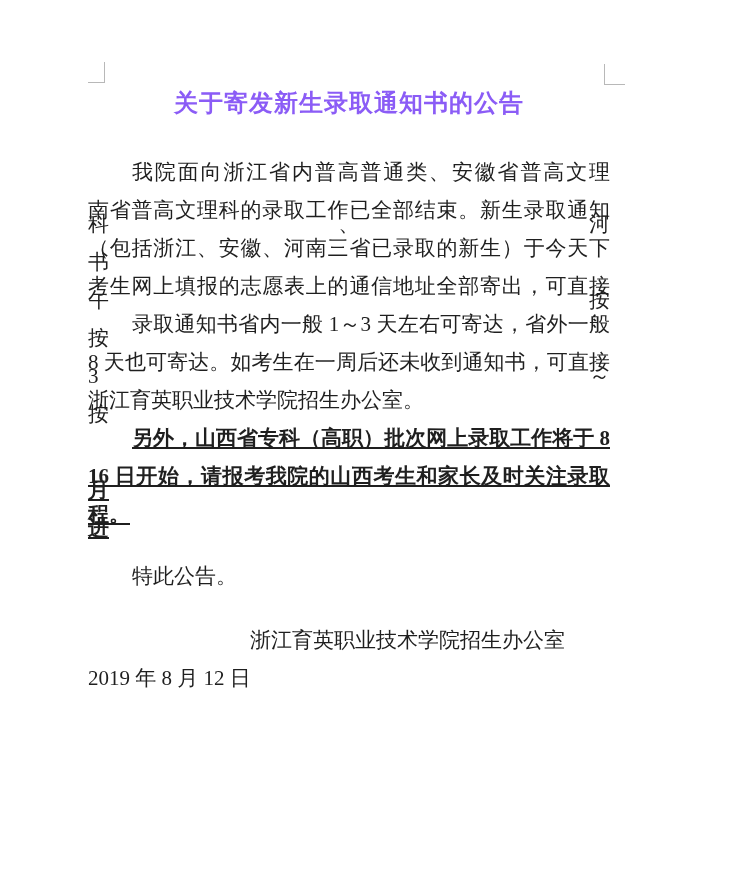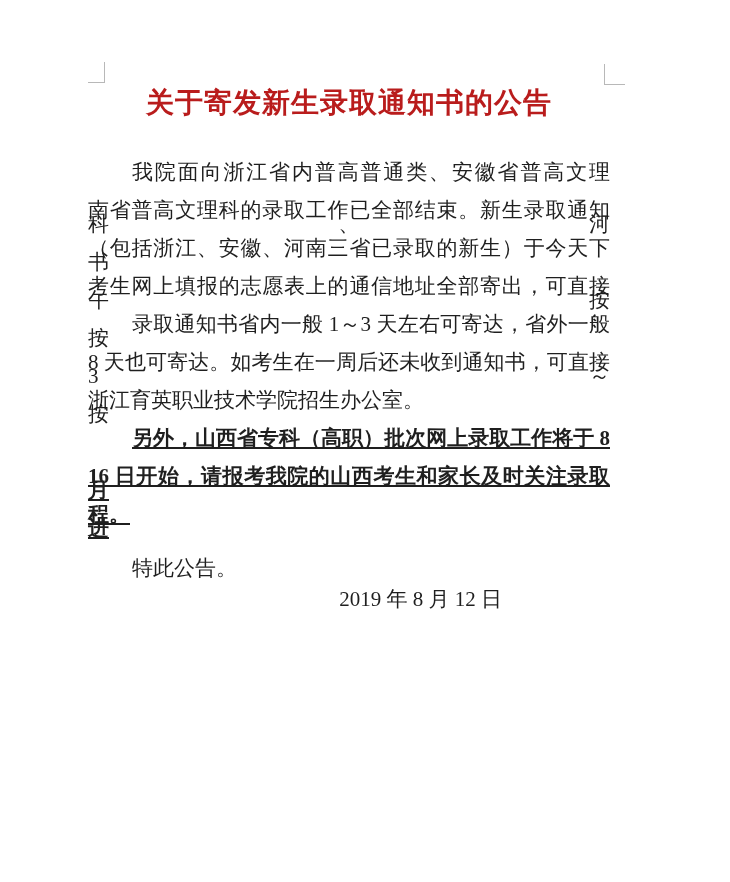--- a/index.html
+++ b/index.html
@@ -25,50 +25,50 @@
     border-bottom: 1px solid #b8b8b8;
   }
   .content {
     position: absolute;
     left: 88px;
     top: 80px;
     width: 522px;
   }
   .title {
     margin: 0;
-    font-size: 28px;
+    font-size: 24px;
     font-weight: bold;
     line-height: 46px;
     text-align: center;
     letter-spacing: 1px;
-    color: #b91c1c;
+    color: #8b5cf6;
   }
   .paragraphs { margin-top: 20px; font-size: 21px; }
   .para { margin: 0; }
-  .para.spaced { margin-top: 16px; }
+  .para.spaced { margin-top: 24px; }
   .para.bold { font-weight: bold; text-decoration: underline; }
   .line {
     height: 38px;
     line-height: 52px;
     text-align: justify;
     text-align-last: justify;
   }
   .line.last { text-align-last: left; }
   .para .line:first-child { text-indent: 44px; }
   .signature {
     margin-top: 33px;
     font-size: 21px;
     line-height: 38px;
     text-align: right;
     padding-right: 45px;
   }
   .date {
     font-size: 21px;
     line-height: 38px;
-    text-align: right;
+    text-align: left;
     padding-right: 108px;
   }
 </style>
 </head>
 <body>
 
 <div class="page">
   <div class="crop-mark crop-left"></div>
   <div class="crop-mark crop-right"></div>
   <div class="content">
@@ -87,15 +87,16 @@
         </div>
         <div class="para bold">
           <div class="line">另外，山西省专科（高职）批次网上录取工作将于 8 月</div>
           <div class="line">16 日开始，请报考我院的山西考生和家长及时关注录取进</div>
           <div class="line last">程。</div>
         </div>
         <div class="para spaced">
           <div class="line last">特此公告。</div>
         </div>
       </div>
+    <div class="signature">浙江育英职业技术学院招生办公室</div>
     <div class="date">2019 年 8 月 12 日</div>
   </div>
 </div>
 
 </body></html>

